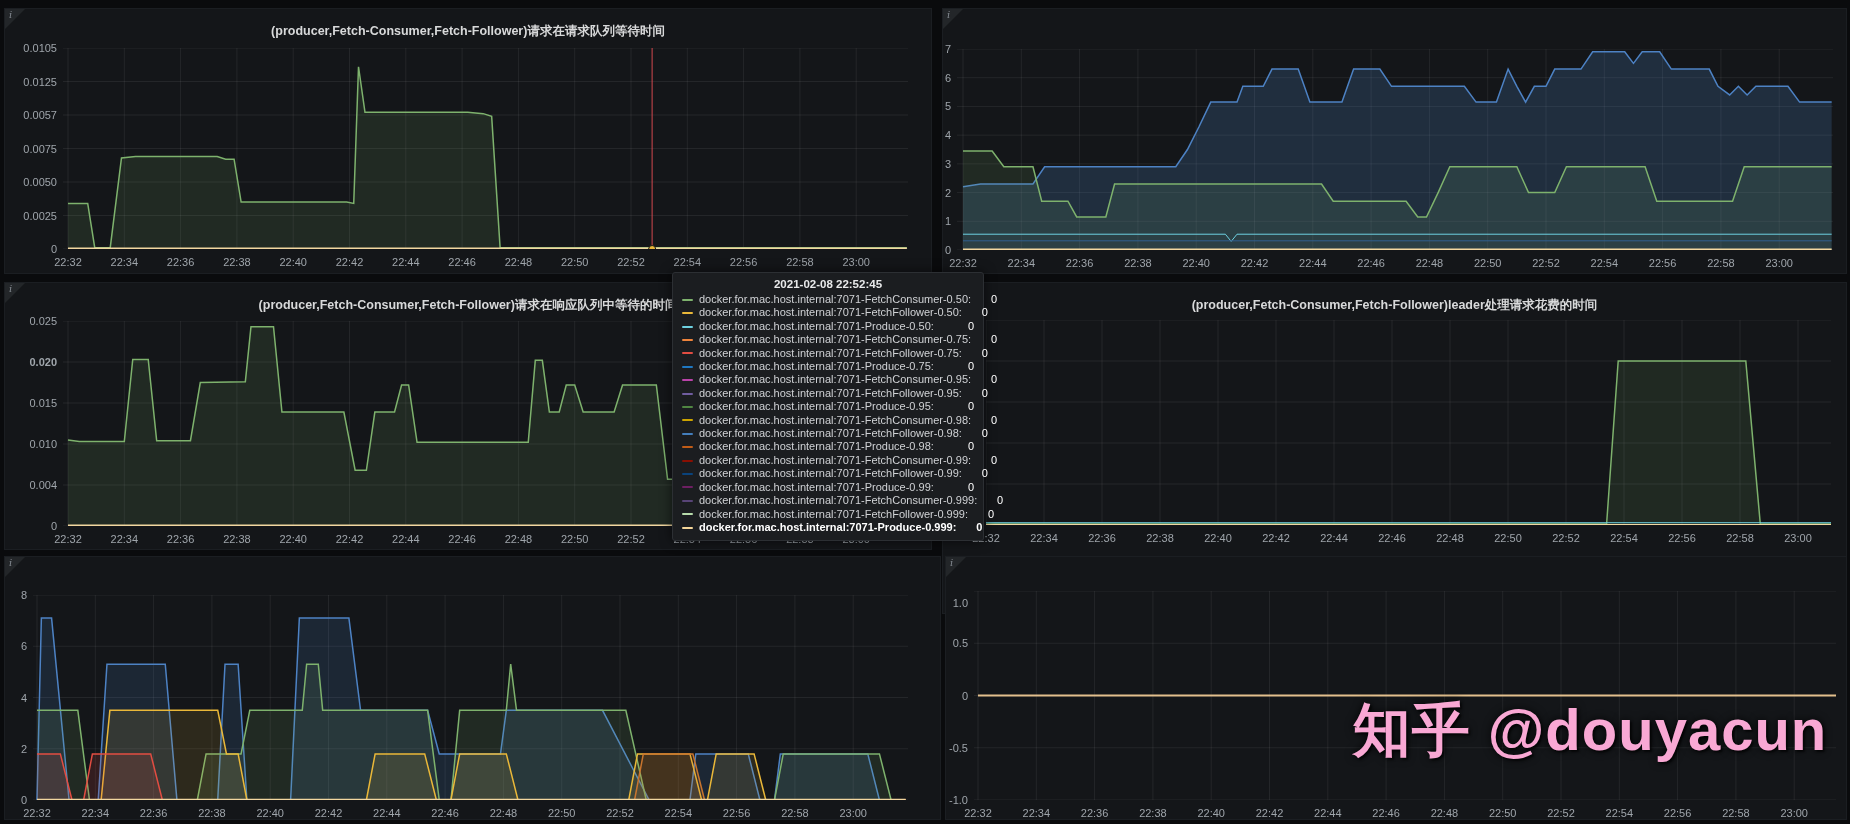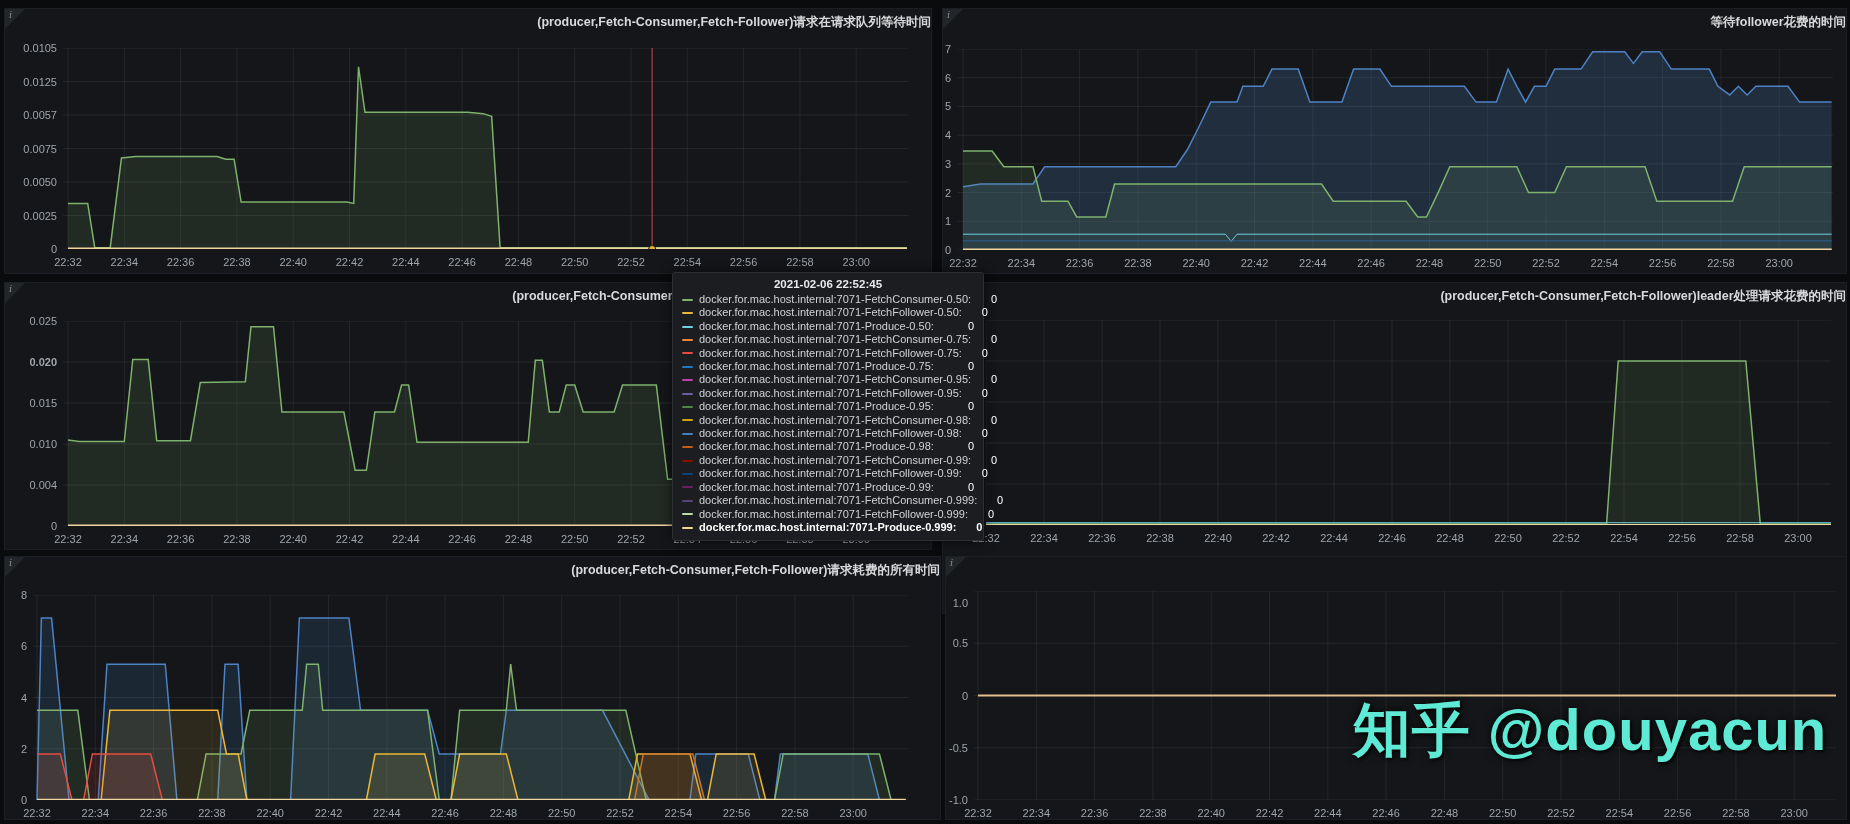--- a/index.html
+++ b/index.html
@@ -7,21 +7,21 @@
     width:1850px;height:824px;position:relative;overflow:hidden;
     background:#0a0b0d;
     font-family:"Liberation Sans","DejaVu Sans",sans-serif;
     -webkit-font-smoothing:antialiased;
   }
   .panel{
     position:absolute;background:#141619;border:1px solid #1b1e22;
     box-sizing:border-box;
   }
   .panel-title{
-    position:absolute;left:0;right:0;top:5px;text-align:right;
+    position:absolute;left:0;right:0;top:14px;text-align:center;
     font-size:12.5px;font-weight:bold;color:#d8d9da;white-space:nowrap;
     cursor:pointer;
   }
   .corner{
     position:absolute;left:0;top:0;width:0;height:0;
     border-top:20px solid #232629;border-right:20px solid transparent;
   }
   .corner-i{
     position:absolute;left:4px;top:0px;
     font:italic 10px "DejaVu Serif",serif;color:#858b92;
@@ -49,21 +49,21 @@
   .tt-row{display:flex;align-items:center;line-height:13.4px;white-space:nowrap;}
   .tt-row.bold{font-weight:bold;color:#ffffff;}
   .tt-mark{
     display:inline-block;width:11px;height:2px;border-radius:1px;
     margin-right:6px;flex:0 0 auto;
   }
   .tt-label{flex:1 1 auto;}
   .tt-value{flex:0 0 auto;margin-left:14px;color:#fff;text-align:right;min-width:12px;}
   #watermark{
     position:absolute;z-index:60;left:1340px;top:692px;width:500px;
-    text-align:center;font-size:58px;font-weight:800;color:#5eead4;
+    text-align:center;font-size:58px;font-weight:800;color:#f9a8d4;
     letter-spacing:1px;white-space:nowrap;
     text-shadow:0 0 8px rgba(0,0,0,.85), 2px 2px 2px rgba(0,0,0,.6);
   }
 </style>
 </head>
 <body>
 
 <div id="dashboard">
     <div class="panel" style="left: 4px; top: 8px; width: 928px; height: 266px;">
       <div class="corner"></div>
@@ -119,21 +119,20 @@
       <div class="xtick" style="left: 547.7px; top: 247px;">22:50</div>
       <div class="xtick" style="left: 604px; top: 247px;">22:52</div>
       <div class="xtick" style="left: 660.3px; top: 247px;">22:54</div>
       <div class="xtick" style="left: 716.6px; top: 247px;">22:56</div>
       <div class="xtick" style="left: 772.9px; top: 247px;">22:58</div>
       <div class="xtick" style="left: 829.2px; top: 247px;">23:00</div>
     </div>
     <div class="panel" style="left: 942px; top: 8px; width: 905px; height: 266px;">
       <div class="corner"></div>
       <div class="corner-i">i</div>
-      <div class="panel-title">等待follower花费的时间</div>
       <div class="plot-wrap" style="left: 14px; top: 40px; width: 876px; height: 201px;">
         <svg width="876" height="201">
           <line x1="6" y1="0" x2="6" y2="201" stroke="rgba(255,255,255,0.07)" stroke-width="1"></line>
           <line x1="64.3" y1="0" x2="64.3" y2="201" stroke="rgba(255,255,255,0.07)" stroke-width="1"></line>
           <line x1="122.6" y1="0" x2="122.6" y2="201" stroke="rgba(255,255,255,0.07)" stroke-width="1"></line>
           <line x1="180.89999999999998" y1="0" x2="180.89999999999998" y2="201" stroke="rgba(255,255,255,0.07)" stroke-width="1"></line>
           <line x1="239.2" y1="0" x2="239.2" y2="201" stroke="rgba(255,255,255,0.07)" stroke-width="1"></line>
           <line x1="297.5" y1="0" x2="297.5" y2="201" stroke="rgba(255,255,255,0.07)" stroke-width="1"></line>
           <line x1="355.79999999999995" y1="0" x2="355.79999999999995" y2="201" stroke="rgba(255,255,255,0.07)" stroke-width="1"></line>
           <line x1="414.09999999999997" y1="0" x2="414.09999999999997" y2="201" stroke="rgba(255,255,255,0.07)" stroke-width="1"></line>
@@ -290,21 +289,20 @@
       <div class="xtick" style="left: 543px; top: 249px;">22:50</div>
       <div class="xtick" style="left: 601px; top: 249px;">22:52</div>
       <div class="xtick" style="left: 659px; top: 249px;">22:54</div>
       <div class="xtick" style="left: 717px; top: 249px;">22:56</div>
       <div class="xtick" style="left: 775px; top: 249px;">22:58</div>
       <div class="xtick" style="left: 833px; top: 249px;">23:00</div>
     </div>
     <div class="panel" style="left: 4px; top: 556px; width: 937px; height: 264px;">
       <div class="corner"></div>
       <div class="corner-i">i</div>
-      <div class="panel-title">(producer,Fetch-Consumer,Fetch-Follower)请求耗费的所有时间</div>
       <div class="plot-wrap" style="left: 28px; top: 38px; width: 875px; height: 205px;">
         <svg width="875" height="205">
           <line x1="4" y1="0" x2="4" y2="205" stroke="rgba(255,255,255,0.07)" stroke-width="1"></line>
           <line x1="62.3" y1="0" x2="62.3" y2="205" stroke="rgba(255,255,255,0.07)" stroke-width="1"></line>
           <line x1="120.6" y1="0" x2="120.6" y2="205" stroke="rgba(255,255,255,0.07)" stroke-width="1"></line>
           <line x1="178.89999999999998" y1="0" x2="178.89999999999998" y2="205" stroke="rgba(255,255,255,0.07)" stroke-width="1"></line>
           <line x1="237.2" y1="0" x2="237.2" y2="205" stroke="rgba(255,255,255,0.07)" stroke-width="1"></line>
           <line x1="295.5" y1="0" x2="295.5" y2="205" stroke="rgba(255,255,255,0.07)" stroke-width="1"></line>
           <line x1="353.79999999999995" y1="0" x2="353.79999999999995" y2="205" stroke="rgba(255,255,255,0.07)" stroke-width="1"></line>
           <line x1="412.09999999999997" y1="0" x2="412.09999999999997" y2="205" stroke="rgba(255,255,255,0.07)" stroke-width="1"></line>
@@ -399,21 +397,21 @@
       <div class="xtick" style="left: 534.7px; top: 250px;">22:50</div>
       <div class="xtick" style="left: 593px; top: 250px;">22:52</div>
       <div class="xtick" style="left: 651.3px; top: 250px;">22:54</div>
       <div class="xtick" style="left: 709.6px; top: 250px;">22:56</div>
       <div class="xtick" style="left: 767.9px; top: 250px;">22:58</div>
       <div class="xtick" style="left: 826.2px; top: 250px;">23:00</div>
     </div>
   </div>
 
 <div id="tooltip" style="left: 672px; top: 272px; width: 292px;">
-  <div class="tt-header">2021-02-06 22:52:45</div>
+  <div class="tt-header">2021-02-08 22:52:45</div>
   <div id="tt-rows">
       <div class="tt-row">
         <span class="tt-mark" style="background: rgb(126, 178, 109);"></span>
         <span class="tt-label">docker.for.mac.host.internal:7071-FetchConsumer-0.50:</span>
         <span class="tt-value">0</span>
       </div>
       <div class="tt-row">
         <span class="tt-mark" style="background: rgb(234, 184, 57);"></span>
         <span class="tt-label">docker.for.mac.host.internal:7071-FetchFollower-0.50:</span>
         <span class="tt-value">0</span>

